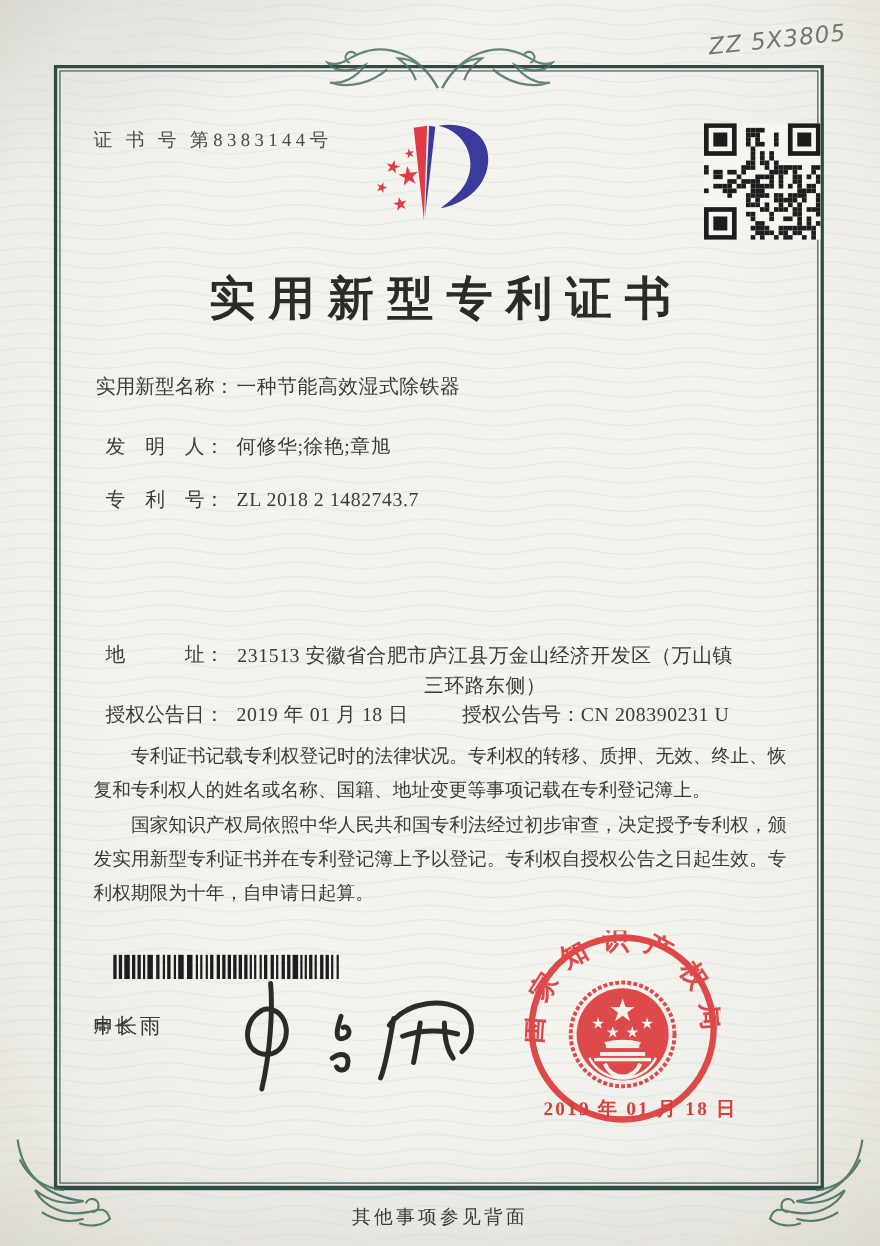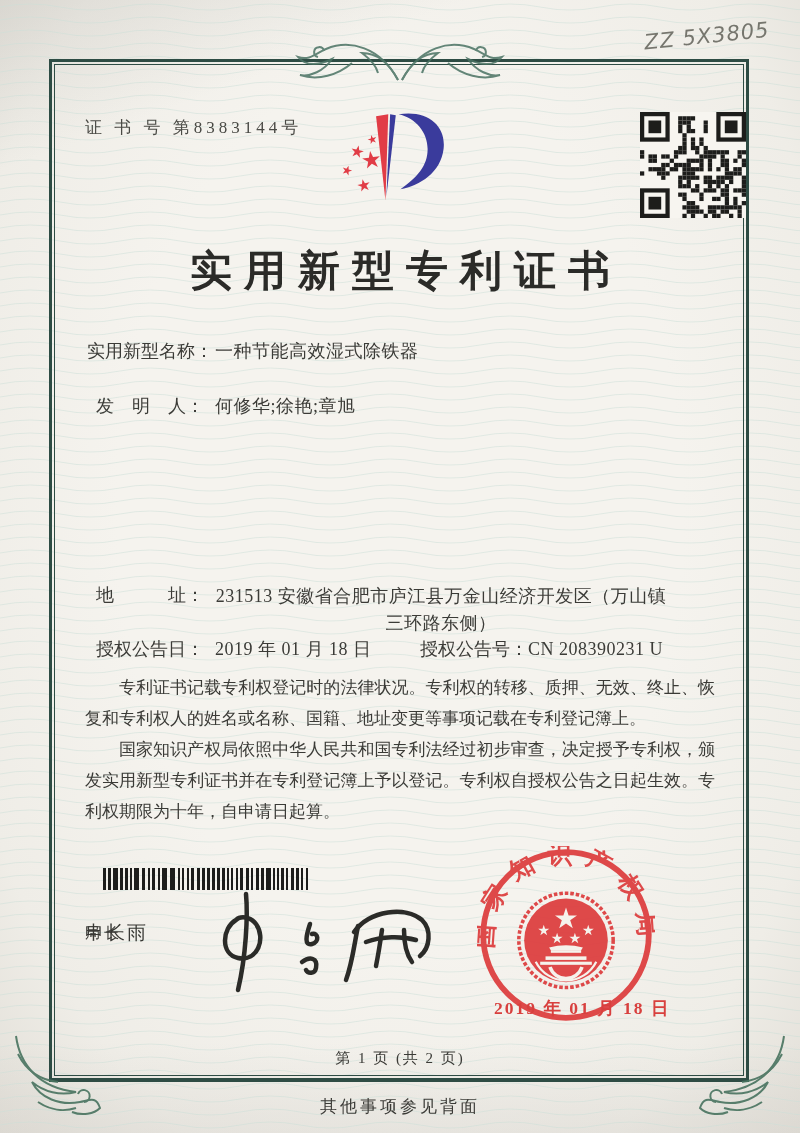--- a/index.html
+++ b/index.html
@@ -327,20 +327,23 @@
   </svg>
 
   <div class="abs title">实用新型专利证书</div>
 
   <div class="abs row" style="top:339px">
     <span class="lab">实用新型名称：</span><span class="val">一种节能高效湿式除铁器</span>
   </div>
   <div class="abs row" style="top:394px">
     <span class="lab">发　明　人：</span><span class="val">何修华;徐艳;章旭</span>
   </div>
+  <div class="abs row" style="top:442px">
+    <span class="lab">专　利　号：</span><span class="val">ZL 2018 2 1482743.7</span>
+  </div>
   <div class="abs row row-wrap" style="top:583px">
     <span class="lab">地　　　址：</span><span class="val">231513 安徽省合肥市庐江县万金山经济开发区（万山镇三环路东侧）</span>
   </div>
   <div class="abs row" style="top:637px">
     <span class="lab">授权公告日：</span><span class="val">2019 年 01 月 18 日</span>
     <span class="grant2">
       <span>授权公告号：</span><span class="val">CN 208390231 U</span>
     </span>
   </div>
 
@@ -392,16 +395,15 @@
           <rect x="-23" y="8" width="46" height="4"></rect>
           <rect x="-29" y="14" width="58" height="3.5"></rect>
         </g>
       </g>
       <path d="M -18,30 A 19,19 0 0 0 18,30" stroke="#f6f3ec" stroke-width="4" fill="none"></path>
       <path d="M -34,24 A 38,38 0 0 0 34,24" stroke="#f6f3ec" stroke-width="2.5" fill="none"></path>
     </g>
   </svg>
   <div class="abs seal-date">2019 年 01 月 18 日</div>
 
-  <div class="abs footer-page">第 1 页 (共 2 页)</div>
   <div class="abs back-note">其他事项参见背面</div>
 
 </div>
 
 </body></html>

